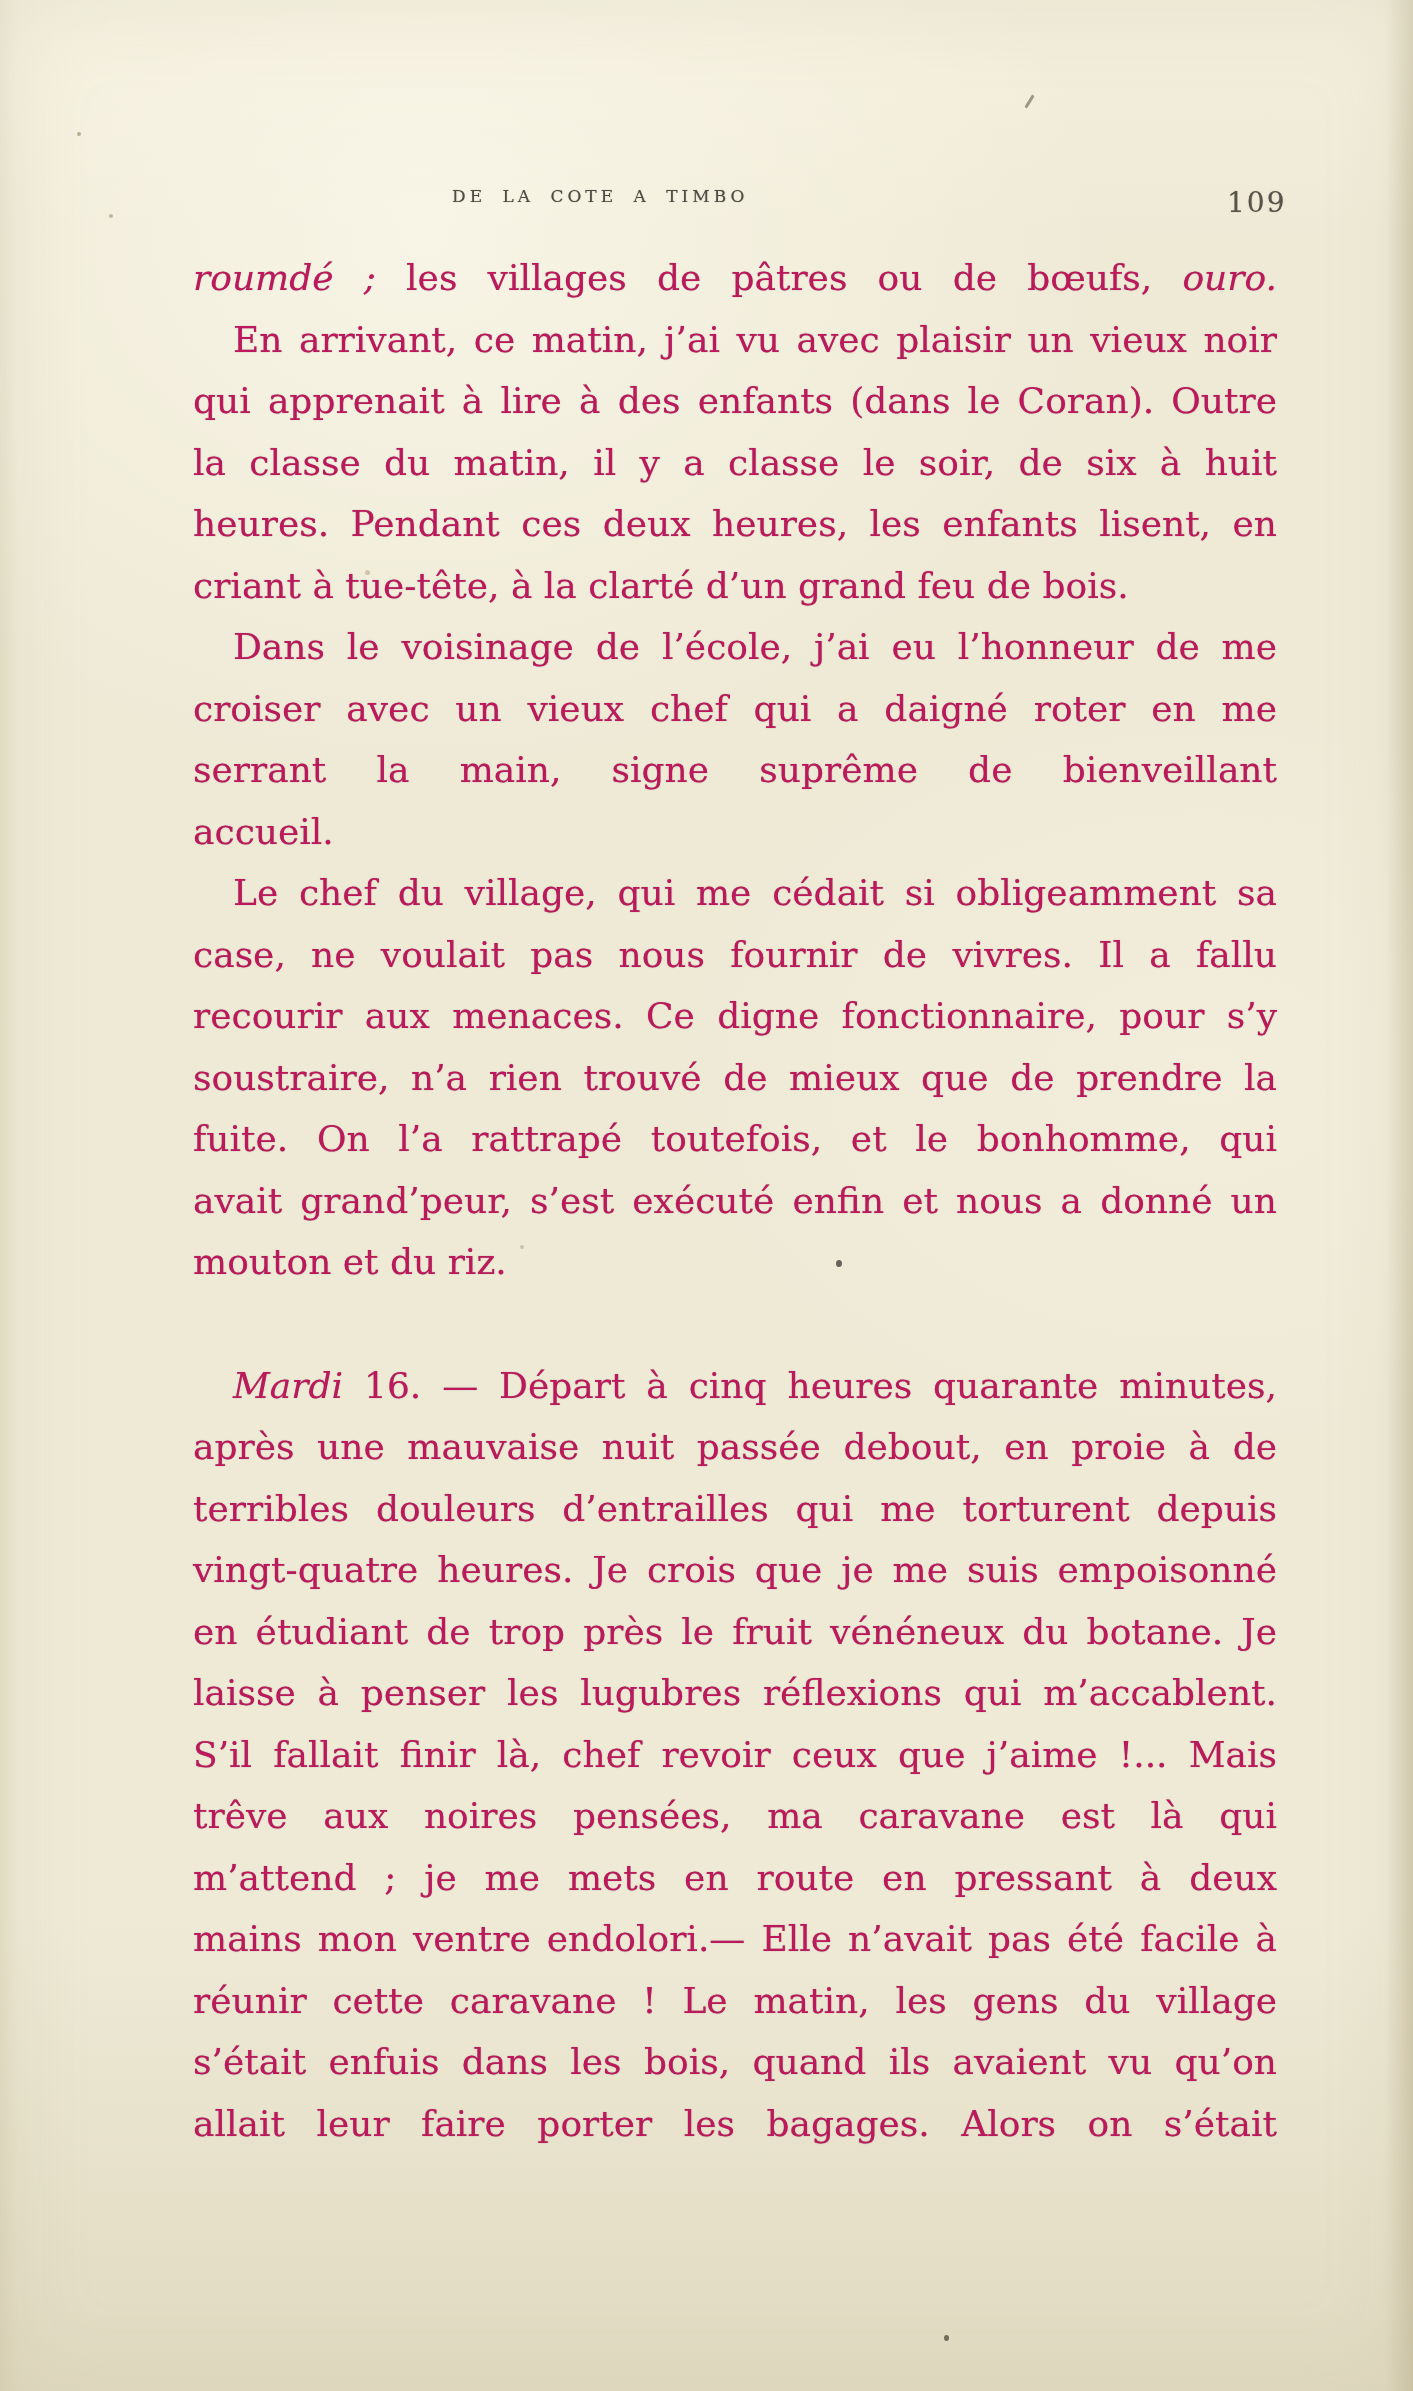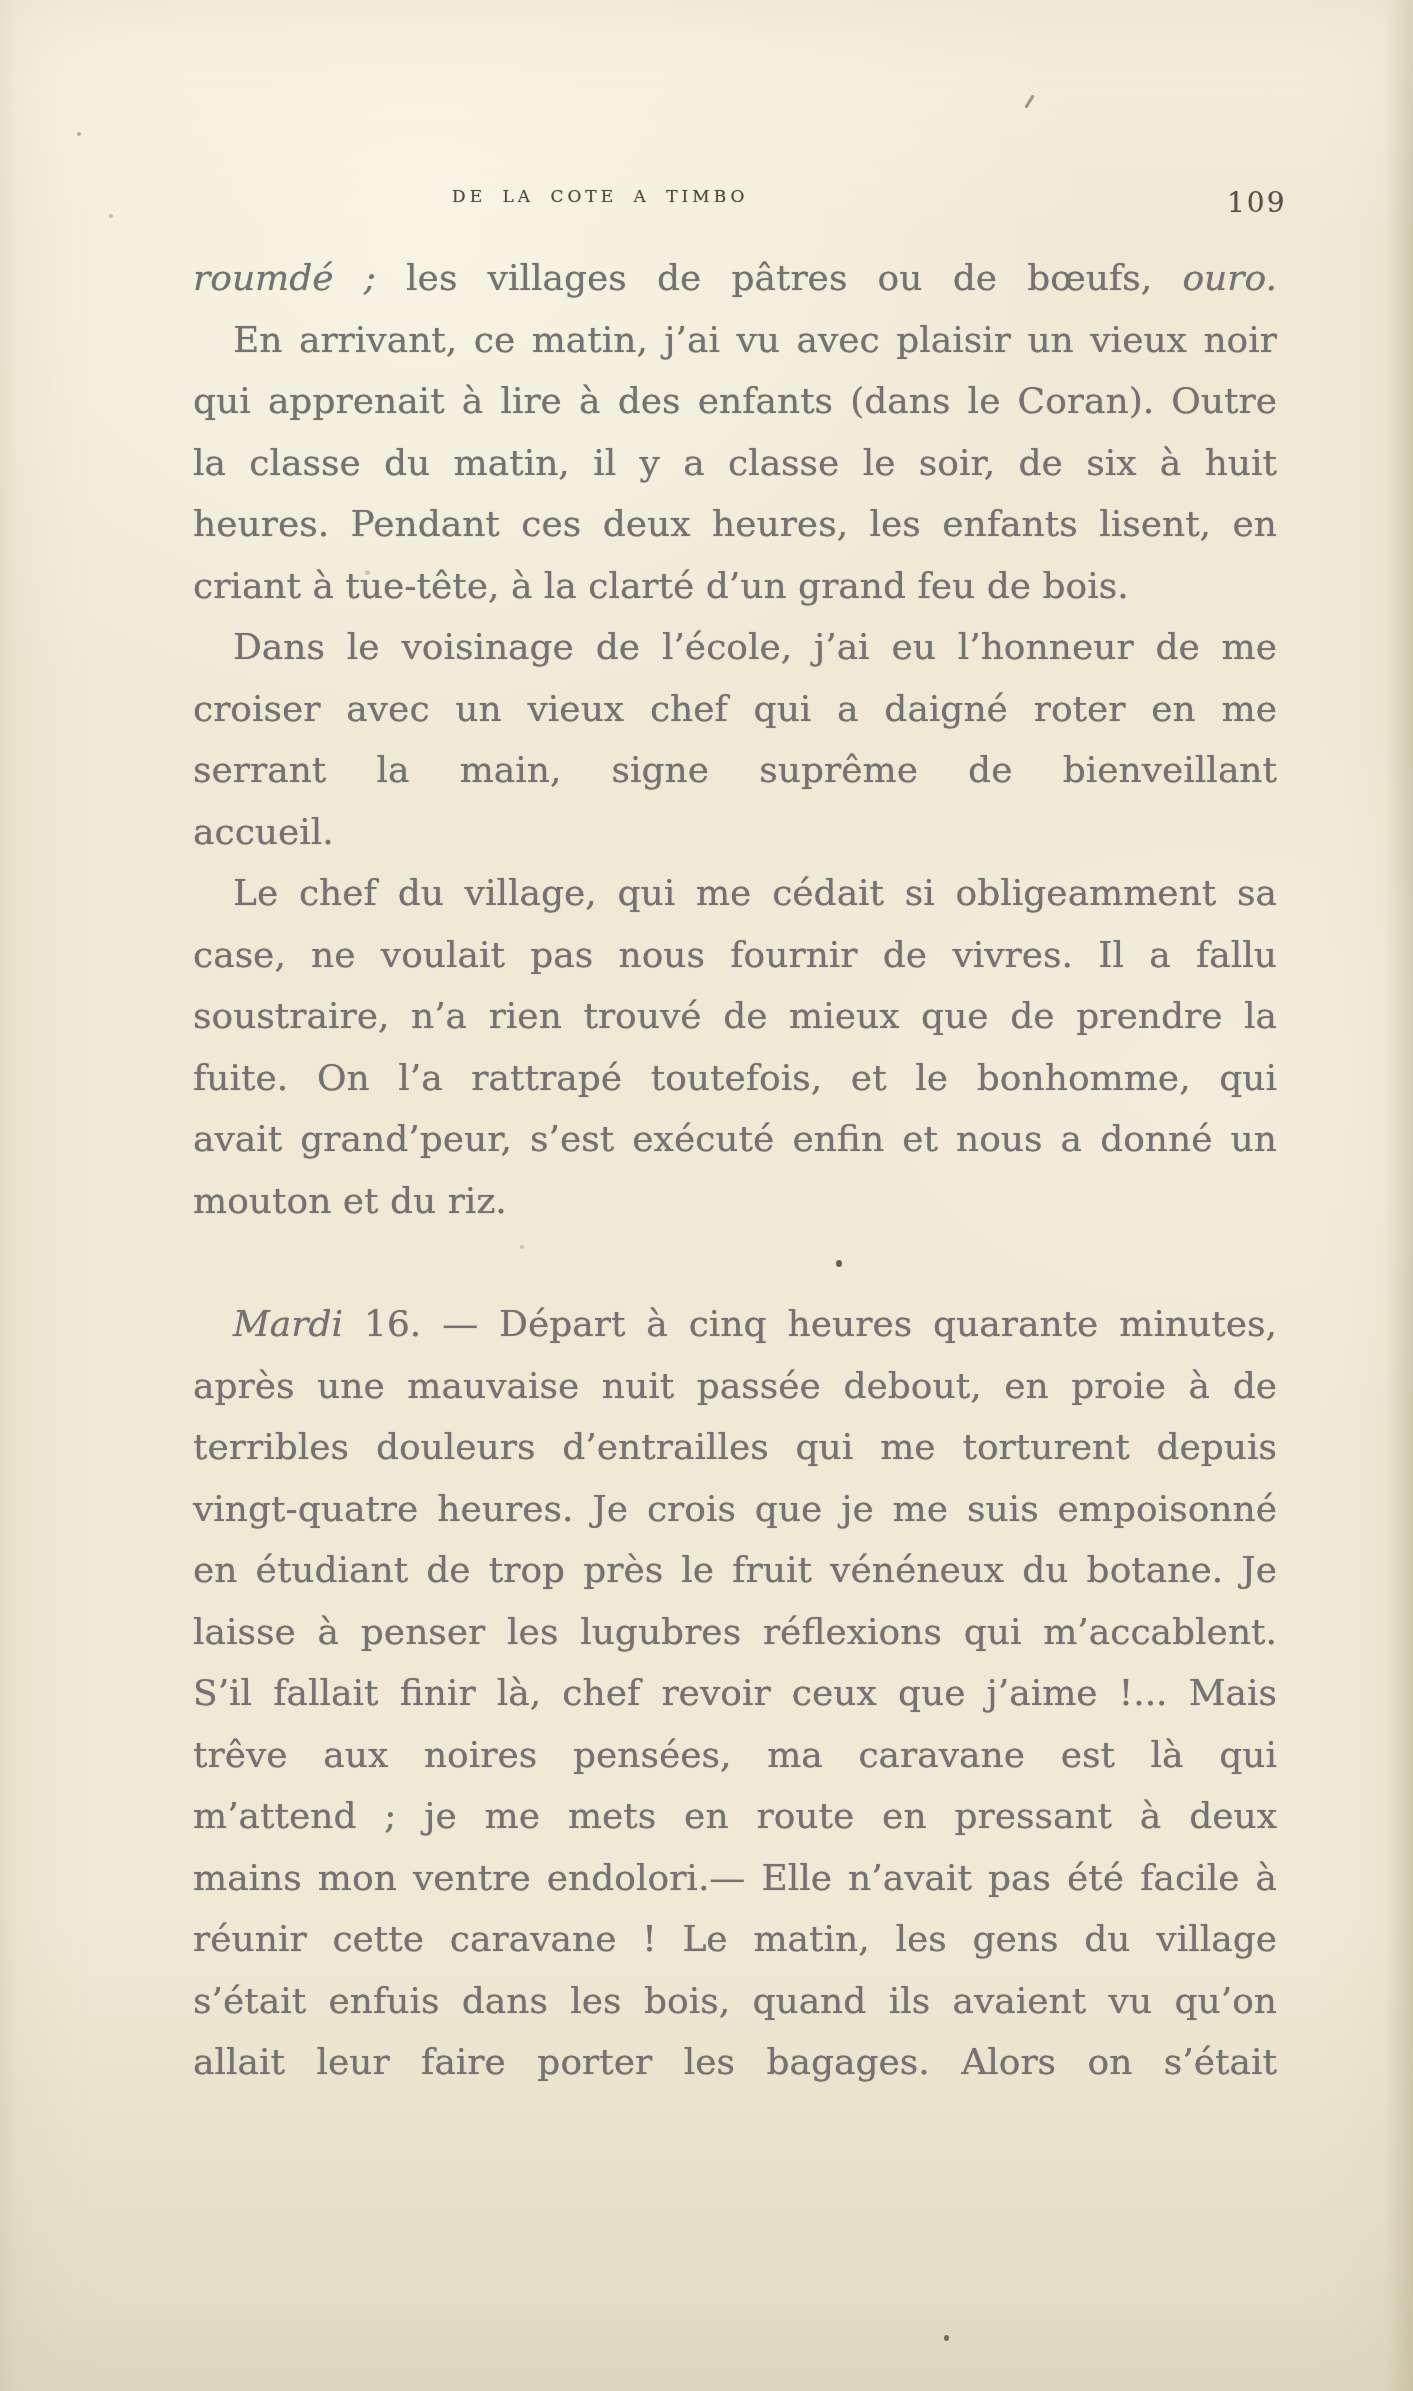--- a/index.html
+++ b/index.html
@@ -42,21 +42,21 @@
     color: #56544a;
     text-shadow: 0 0 1px rgba(86,84,74,0.5);
   }
 
   .text-block {
     position: absolute;
     left: 193px; top: 247px;
     width: 1084px;
     font-size: 36px;
     line-height: 61.5px;
-    color: #737373;
+    color: #be185d;
     text-shadow: 0 0 1px rgba(70,68,60,0.55);
   }
   .para { margin: 0; }
   .para.mardi { margin-top: 62px; }
   .line {
     text-align: justify;
     text-align-last: justify;
     hyphens: none;
   }
   .line.left {
@@ -100,20 +100,21 @@
     </div>
     <div class="para">
       <div class="line indent"><span>Dans le voisinage de l’école, j’ai eu l’honneur de me</span></div>
       <div class="line"><span>croiser avec un vieux chef qui a daigné roter en me</span></div>
       <div class="line"><span>serrant la main, signe suprême de bienveillant</span></div>
       <div class="line left"><span>accueil.</span></div>
     </div>
     <div class="para">
       <div class="line indent"><span>Le chef du village, qui me cédait si obligeamment sa</span></div>
       <div class="line"><span>case, ne voulait pas nous fournir de vivres. Il a fallu</span></div>
+      <div class="line"><span>recourir aux menaces. Ce digne fonctionnaire, pour s’y</span></div>
       <div class="line"><span>soustraire, n’a rien trouvé de mieux que de prendre la</span></div>
       <div class="line"><span>fuite. On l’a rattrapé toutefois, et le bonhomme, qui</span></div>
       <div class="line"><span>avait grand’peur, s’est exécuté enfin et nous a donné un</span></div>
       <div class="line left"><span>mouton et du riz.</span></div>
     </div>
     <div class="para mardi">
       <div class="line indent"><em>Mardi</em><span> 16. — Départ à cinq heures quarante minutes,</span></div>
       <div class="line"><span>après une mauvaise nuit passée debout, en proie à de</span></div>
       <div class="line"><span>terribles douleurs d’entrailles qui me torturent depuis</span></div>
       <div class="line"><span>vingt-quatre heures. Je crois que je me suis empoisonné</span></div>

